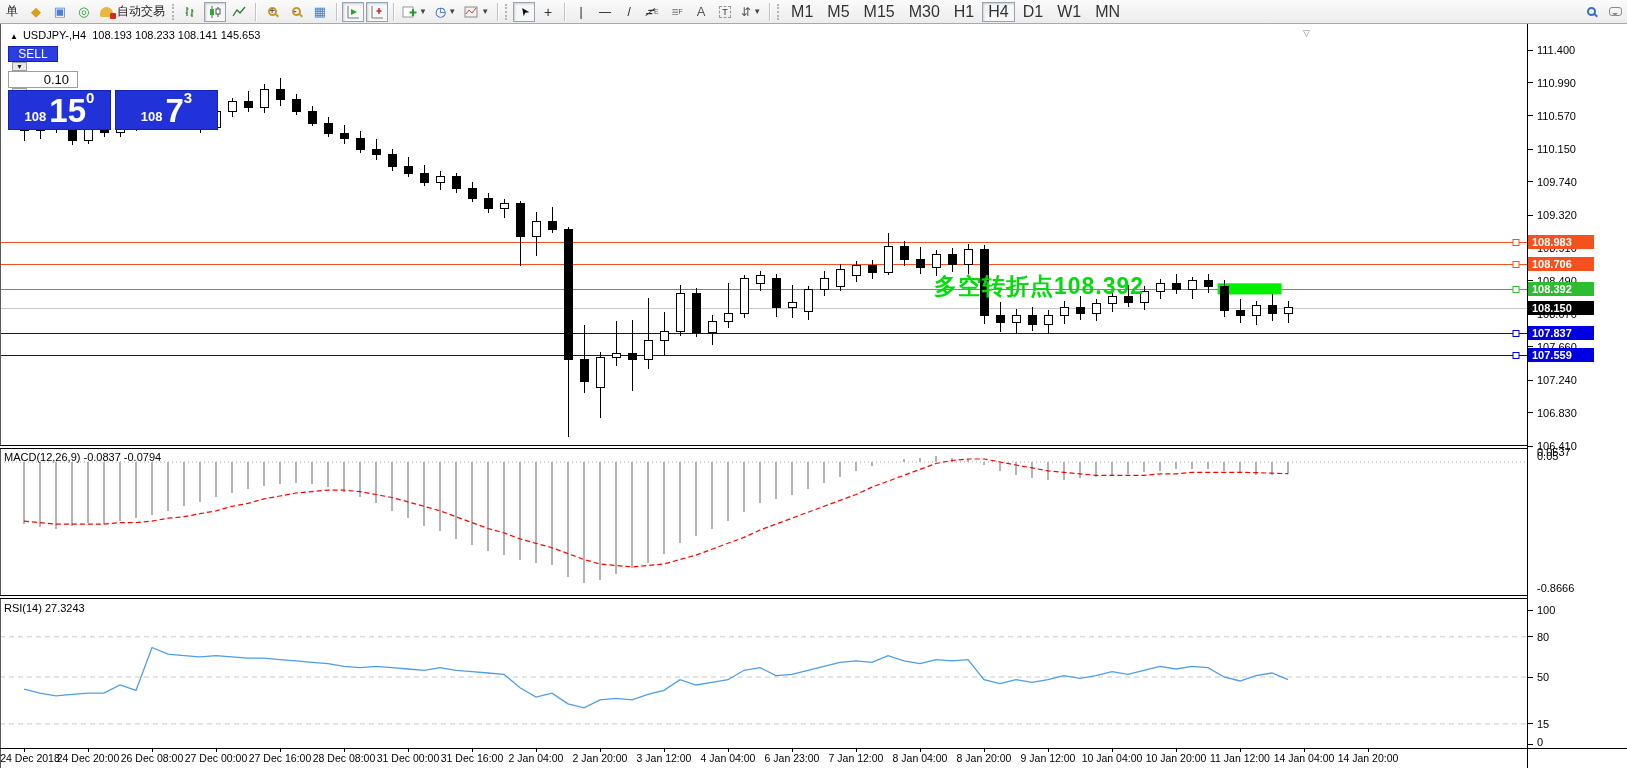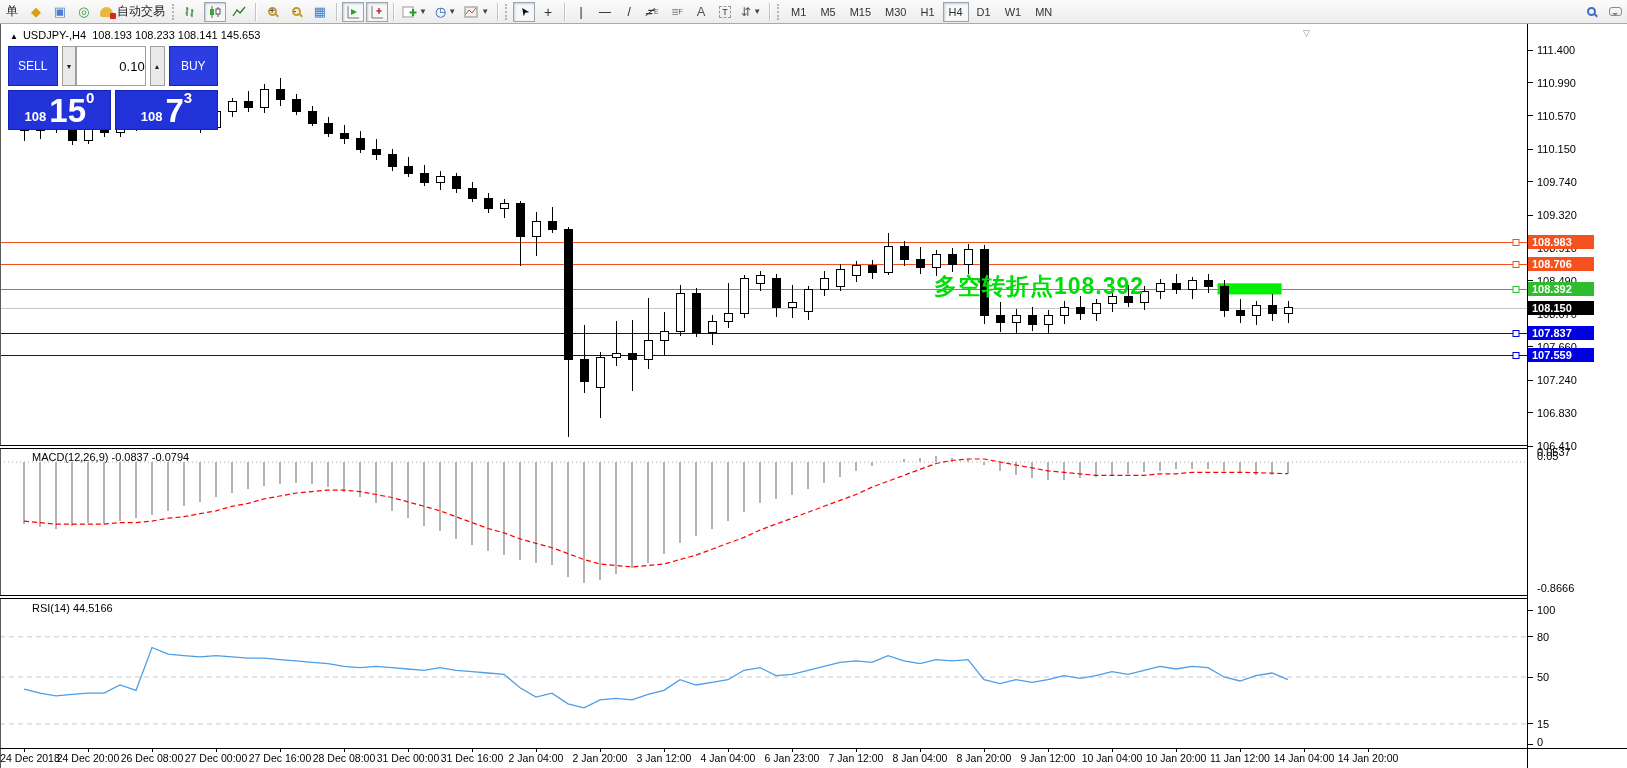--- a/index.html
+++ b/index.html
@@ -10,21 +10,21 @@
              background:linear-gradient(#fbfbfb,#ececec); border-bottom:1px solid #a9a9a9;
              display:flex; align-items:center; font-size:12px; color:#222; z-index:50; }
   .tb-btn { height:20px; min-width:22px; display:flex; align-items:center; justify-content:center;
             margin:0 1px; padding:0 2px; border:1px solid transparent; cursor:default; white-space:nowrap; }
   .tb-btn.pressed { border:1px solid #9aa4b0; background:#f6f7f8; box-shadow:inset 1px 1px 2px rgba(0,0,0,.18); }
   .sep { width:1px; height:18px; background:#c3c3c3; box-shadow:1px 0 0 #fff; margin:0 4px; }
   .grip { width:4px; height:16px; border-left:2px dotted #b5b5b5; margin:0 3px; }
   .dd { font-size:8px; color:#444; margin-left:2px; }
   .ic { font-size:13px; line-height:1; }
   .gold { color:#d8a013; } .blue { color:#4a7fd4; } .green { color:#2f9b3c; }
-  .tf { font-size:11px; color:#333; padding:0 5px; }
+  .tf { font-size:16px; color:#333; padding:0 5px; }
   .at-icon { position:relative; width:13px; height:10px; background:#e6b93e;
              border-radius:7px 7px 2px 2px; margin-right:4px; display:inline-block; }
   .at-icon::after { content:""; position:absolute; right:-3px; bottom:-2px; width:6px; height:6px;
                     background:#d42a1d; border-radius:1px; }
   .magnifier { position:relative; width:9px; height:9px; border:2px solid #3c6fc4; border-radius:50%;
                display:inline-block; }
   .magnifier.goldm { border-color:#c79a2a; }
   .magnifier::after { content:""; position:absolute; width:5px; height:2px; background:inherit;
                       background:#3c6fc4; right:-4px; bottom:-2px; transform:rotate(45deg); }
   .magnifier.goldm::after { background:#c79a2a; }
@@ -39,34 +39,34 @@
   .frame { position:absolute; left:0; top:24px; width:1627px; height:744px; background:#fff; }
   .vline-axis { position:absolute; left:1527px; top:24px; width:1px; height:744px; background:#000; z-index:5; }
   .leftedge { position:absolute; left:0; top:24px; width:1px; height:744px; background:#5a5a5a; z-index:5; }
   .splitter { position:absolute; left:0; width:1527px; height:4px; background:#fff;
               border-top:1px solid #000; border-bottom:1px solid #000; z-index:6; }
   .baseline { position:absolute; left:0; top:748px; width:1627px; height:1px; background:#000; z-index:6; }
   svg#chart-svg { position:absolute; left:0; top:0; width:1627px; height:768px; z-index:2; }
   
   .chart-header { position:absolute; left:10px; top:29px; font-size:11px; color:#000; z-index:10; }
   .chart-header .tri { font-size:8px; margin-right:5px; }
-  .ind-label { position:absolute; left:4px; font-size:11px; color:#000; z-index:10;margin-left:28px; }
+  .ind-label { position:absolute; left:4px; font-size:11px; color:#000; z-index:10; }
   .annotation { position:absolute; left:934px; top:271px; font-size:23px; font-weight:bold;
                 color:#00dd08; z-index:8; letter-spacing:1px; }
   .shift-tri { position:absolute; left:1303px; top:28px; color:#8a8a8a; font-size:9px; z-index:8; }
   
   .trade-panel { position:absolute; left:8px; top:46px; width:210px; z-index:20; color:#fff; }
-  .tp-row1 { display:flex; height:40px; }
+  .tp-row1 { display:flex; height:40px;flex-direction:column; }
   .tp-btn { background:#2c3de2; border:1px solid #1423b4; color:#fff; font-size:12px;
             display:flex; align-items:center; justify-content:center; }
   .tp-sell { width:50px; } .tp-buy { width:50px; margin-left:4px; }
   .tp-spin { width:15px; background:#e9e9e9; border:1px solid #9f9f9f; color:#222; font-size:7px;
              display:flex; align-items:center; justify-content:center; margin-left:4px; }
   .tp-vol { width:70px; background:#fff; border:1px solid #9f9f9f; color:#000; font-size:13px;
-            display:flex; align-items:center; justify-content:flex-end; }
+            display:flex; align-items:center; justify-content:flex-end; padding-right:8px; }
   .tp-row2 { display:flex; margin-top:4px; height:40px; }
   .tp-price { background:#2133d8; border:1px solid #1423b4; width:103px; display:flex;
               align-items:flex-end; justify-content:center; padding-bottom:3px; }
   .tp-price + .tp-price { margin-left:4px; }
   .tp-small { font-size:13px; font-weight:bold; margin-right:3px; line-height:1.4; }
   .tp-big { font-size:33px; font-weight:bold; line-height:0.9; }
   .tp-sup { font-size:15px; font-weight:bold; align-self:flex-start; margin-top:-2px; }
 </style>
 </head>
 <body>
@@ -581,21 +581,21 @@
 <div class="splitter" style="top:595px"></div>
 <div class="baseline"></div>
 
 <div class="chart-header">
   <span class="tri">▲</span><span>USDJPY-,H4</span>&nbsp;&nbsp;<span>108.193 108.233 108.141 145.653</span>
 </div>
 
 <div class="shift-tri">▽</div>
 
 <div class="ind-label" style="top:451px">MACD(12,26,9) -0.0837 -0.0794</div>
-<div class="ind-label" style="top:602px">RSI(14) 44.5166</div>
+<div class="ind-label" style="top:602px">RSI(14) 27.3243</div>
 
 <div class="annotation">多空转折点108.392</div>
 
 <div class="trade-panel">
   <div class="tp-row1">
     <div class="tp-btn tp-sell">SELL</div>
     <div class="tp-spin">▼</div>
     <div class="tp-vol">0.10</div>
     <div class="tp-spin">▲</div>
     <div class="tp-btn tp-buy">BUY</div>

